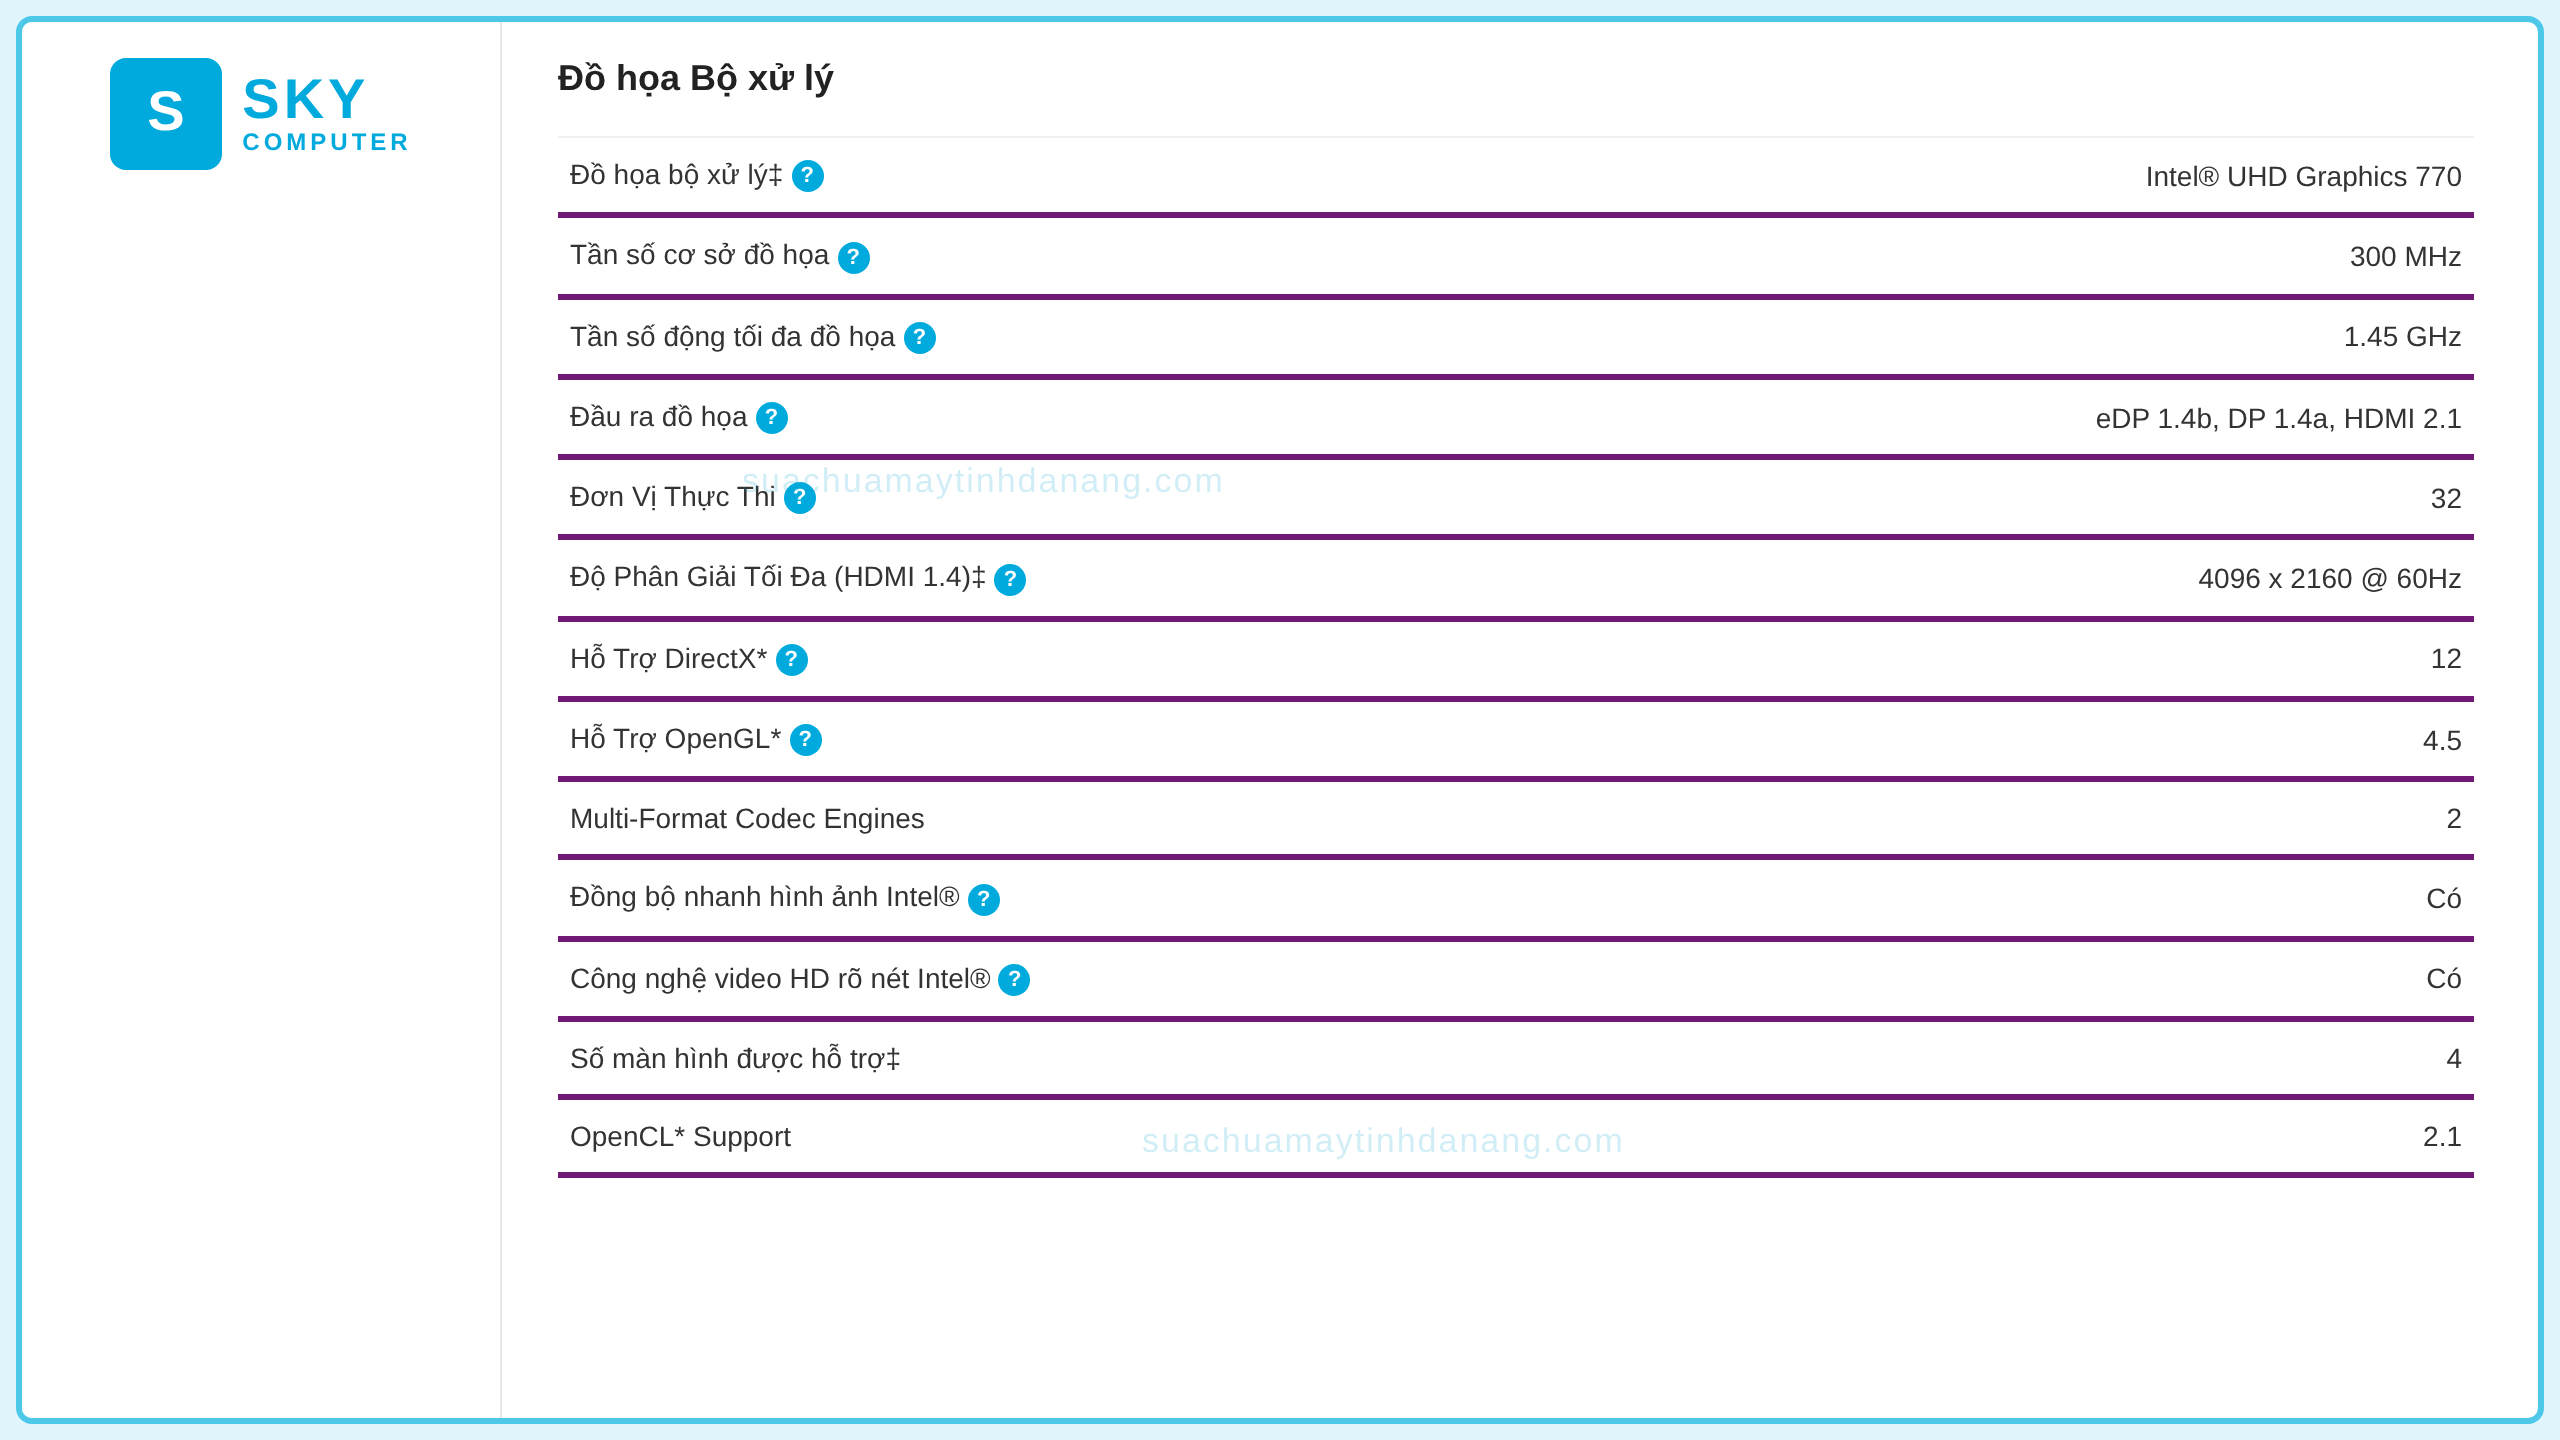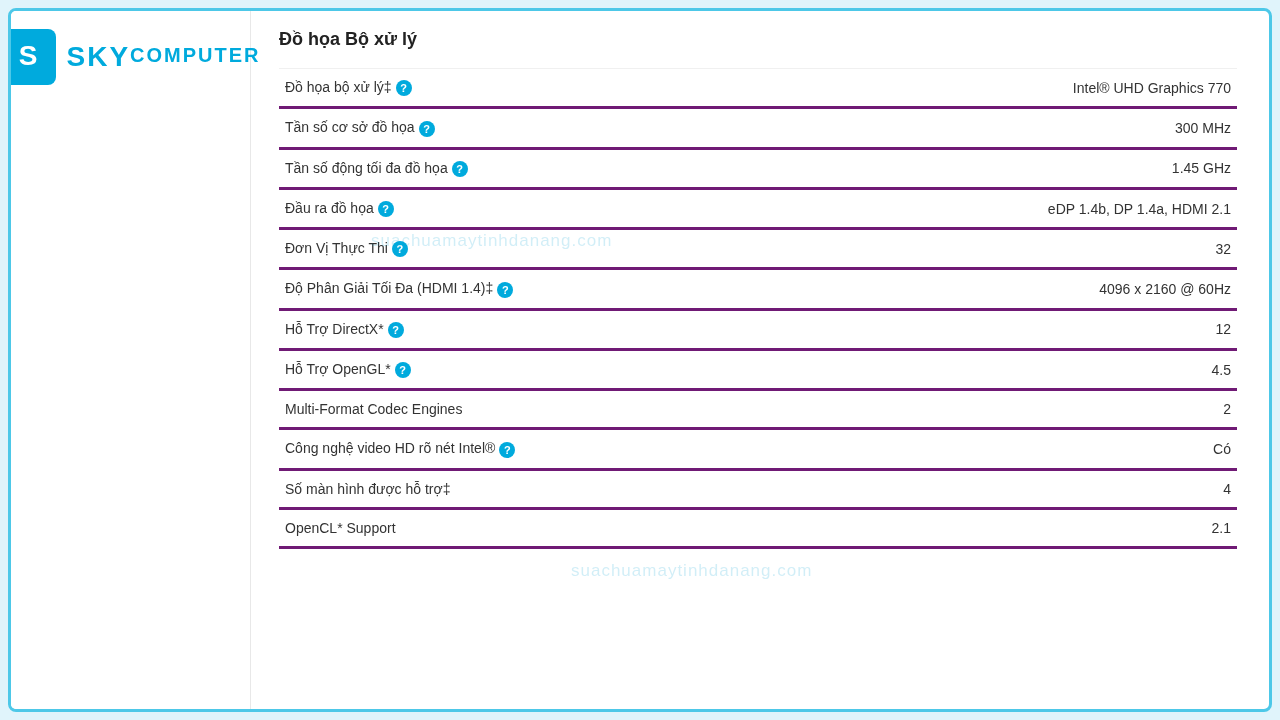--- a/index.html
+++ b/index.html
@@ -36,30 +36,31 @@
       display: flex;
       align-items: center;
       gap: 10px;
     }
     .logo-icon {
       width: 56px;
       height: 56px;
     }
     .logo-text {
       display: flex;
+      flex-direction: column;
     }
     .logo-sky {
       font-size: 28px;
       font-weight: bold;
       color: #00aadd;
       letter-spacing: 2px;
       line-height: 1;
     }
     .logo-computer {
-      font-size: 20px;
+      font-size: 12px;
       font-weight: bold;
       color: #00aadd;
       letter-spacing: 2px;
       line-height: 1.2;
     }
     .main-content {
       flex: 1;
       overflow-y: auto;
       padding: 18px 32px 9px 28px;
       position: relative;
@@ -181,20 +182,24 @@
           </tr>
           <tr>
             <td>Hỗ Trợ OpenGL*<span class="help-icon">?</span></td>
             <td>4.5</td>
           </tr>
           <tr>
             <td>Multi-Format Codec Engines</td>
             <td>2</td>
           </tr>
           <tr>
+            <td>Đồng bộ nhanh hình ảnh Intel®<span class="help-icon">?</span></td>
+            <td>Có</td>
+          </tr>
+          <tr>
             <td>Công nghệ video HD rõ nét Intel®<span class="help-icon">?</span></td>
             <td>Có</td>
           </tr>
           <tr>
             <td>Số màn hình được hỗ trợ‡</td>
             <td>4</td>
           </tr>
           <tr>
             <td>OpenCL* Support</td>
             <td>2.1</td>

